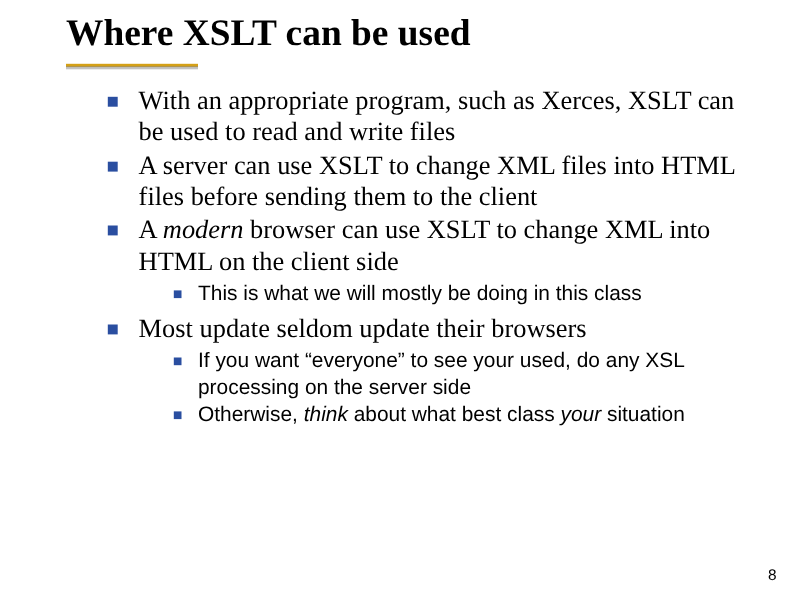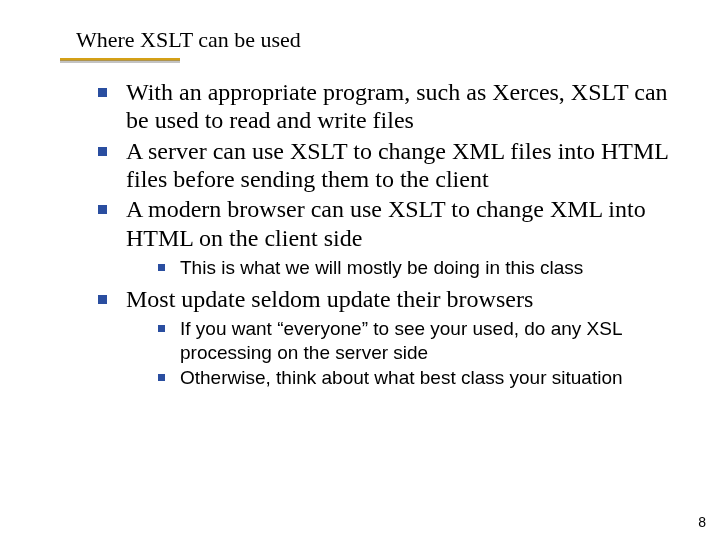--- a/index.html
+++ b/index.html
@@ -36,23 +36,23 @@
   .title-underline::after {
     content: "";
     display: block;
     width: 120px;
     height: 3px;
     background: #888;
     margin-top: 2px;
     opacity: 0.5;
   }
   h1.title {
-    margin: 16px;
-    font-weight: 400;
-    font-size: 22px;
+    margin: 0;
+    font-weight: 700;
+    font-size: 34px;
     line-height: 1.1;
   }
   .body {
     position: absolute;
     left: 96px;
     top: 78px;
     width: 600px;
   }
   ul.lvl1 {
     list-style: none;
@@ -90,21 +90,21 @@
   }
   ul.lvl2 > li::before {
     content: "";
     position: absolute;
     left: 2px;
     top: 8px;
     width: 7px;
     height: 7px;
     background: #2a4ea0;
   }
-  .italic { }
+  .italic { font-style: italic; }
   .pagenum {
     position: absolute;
     right: 14px;
     bottom: 10px;
     font-family: Arial, Helvetica, sans-serif;
     font-size: 14px;
     color: #000;
   }
 </style>
 </head>

